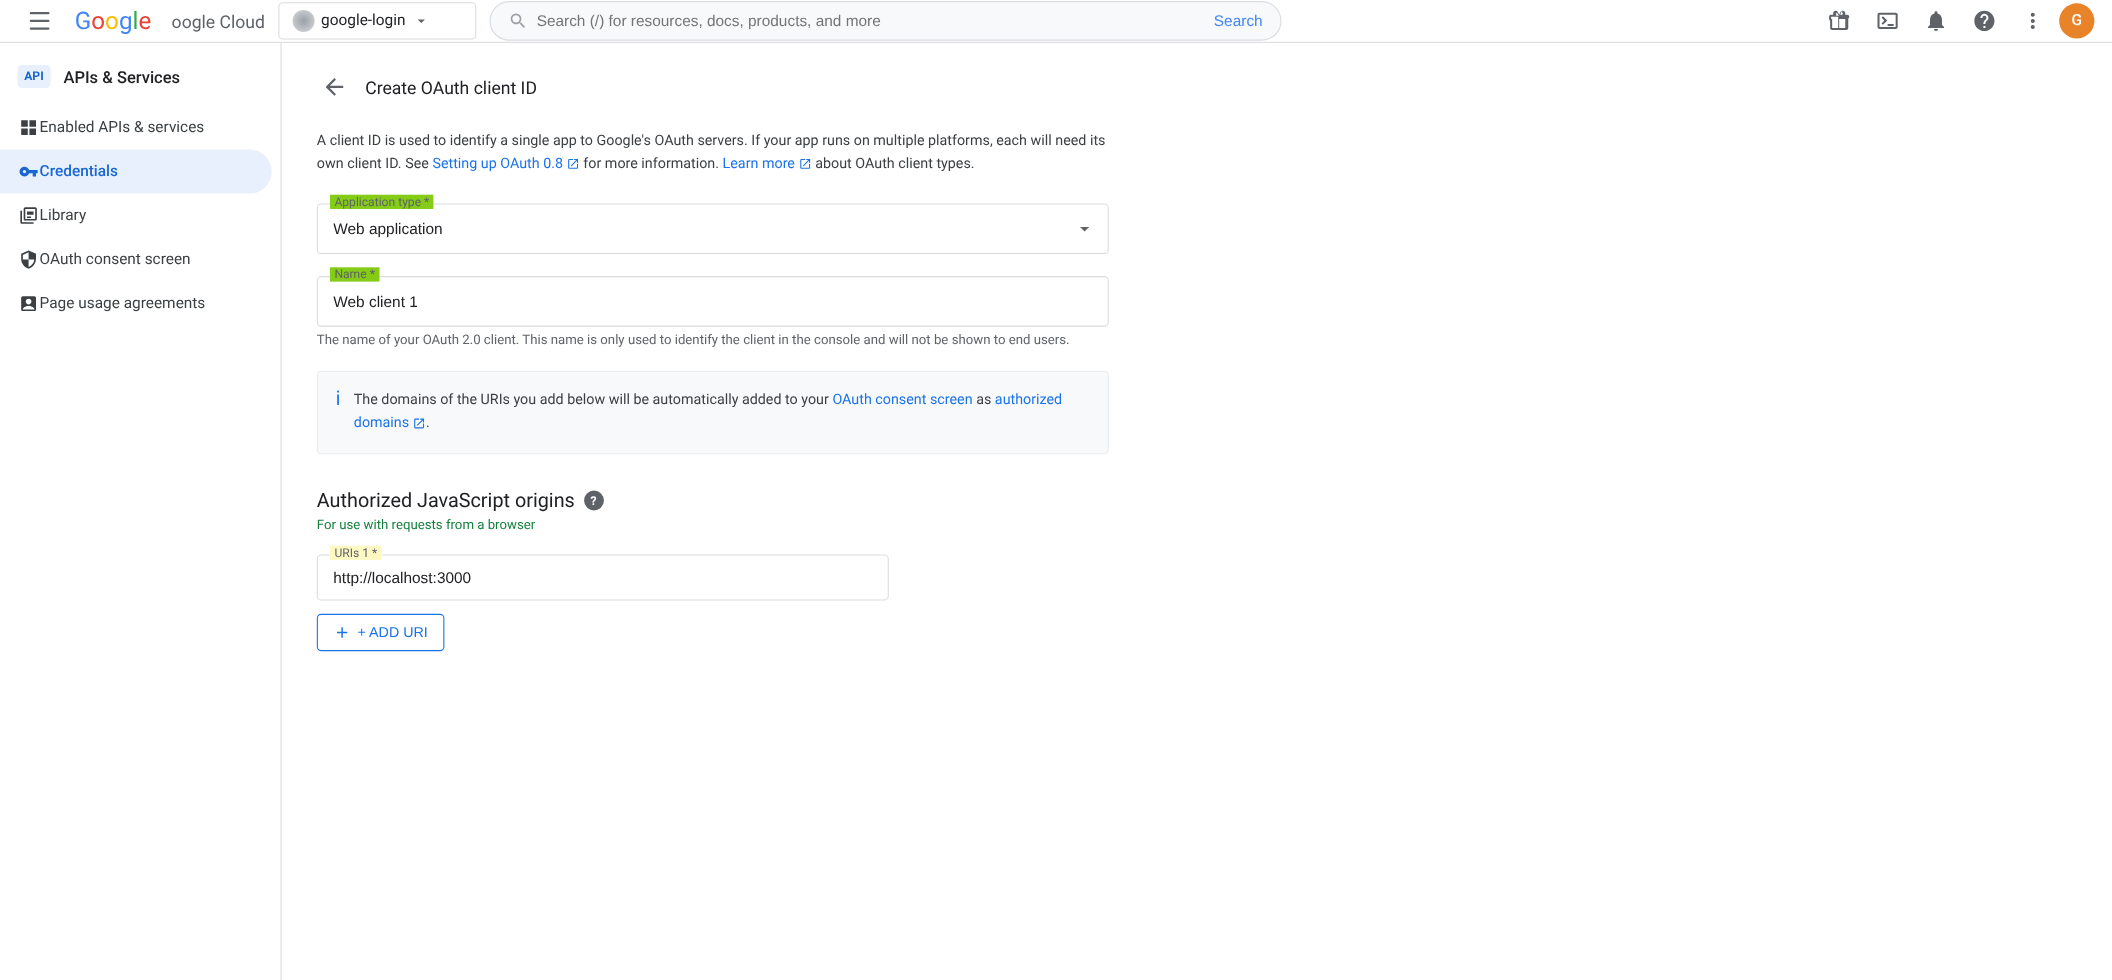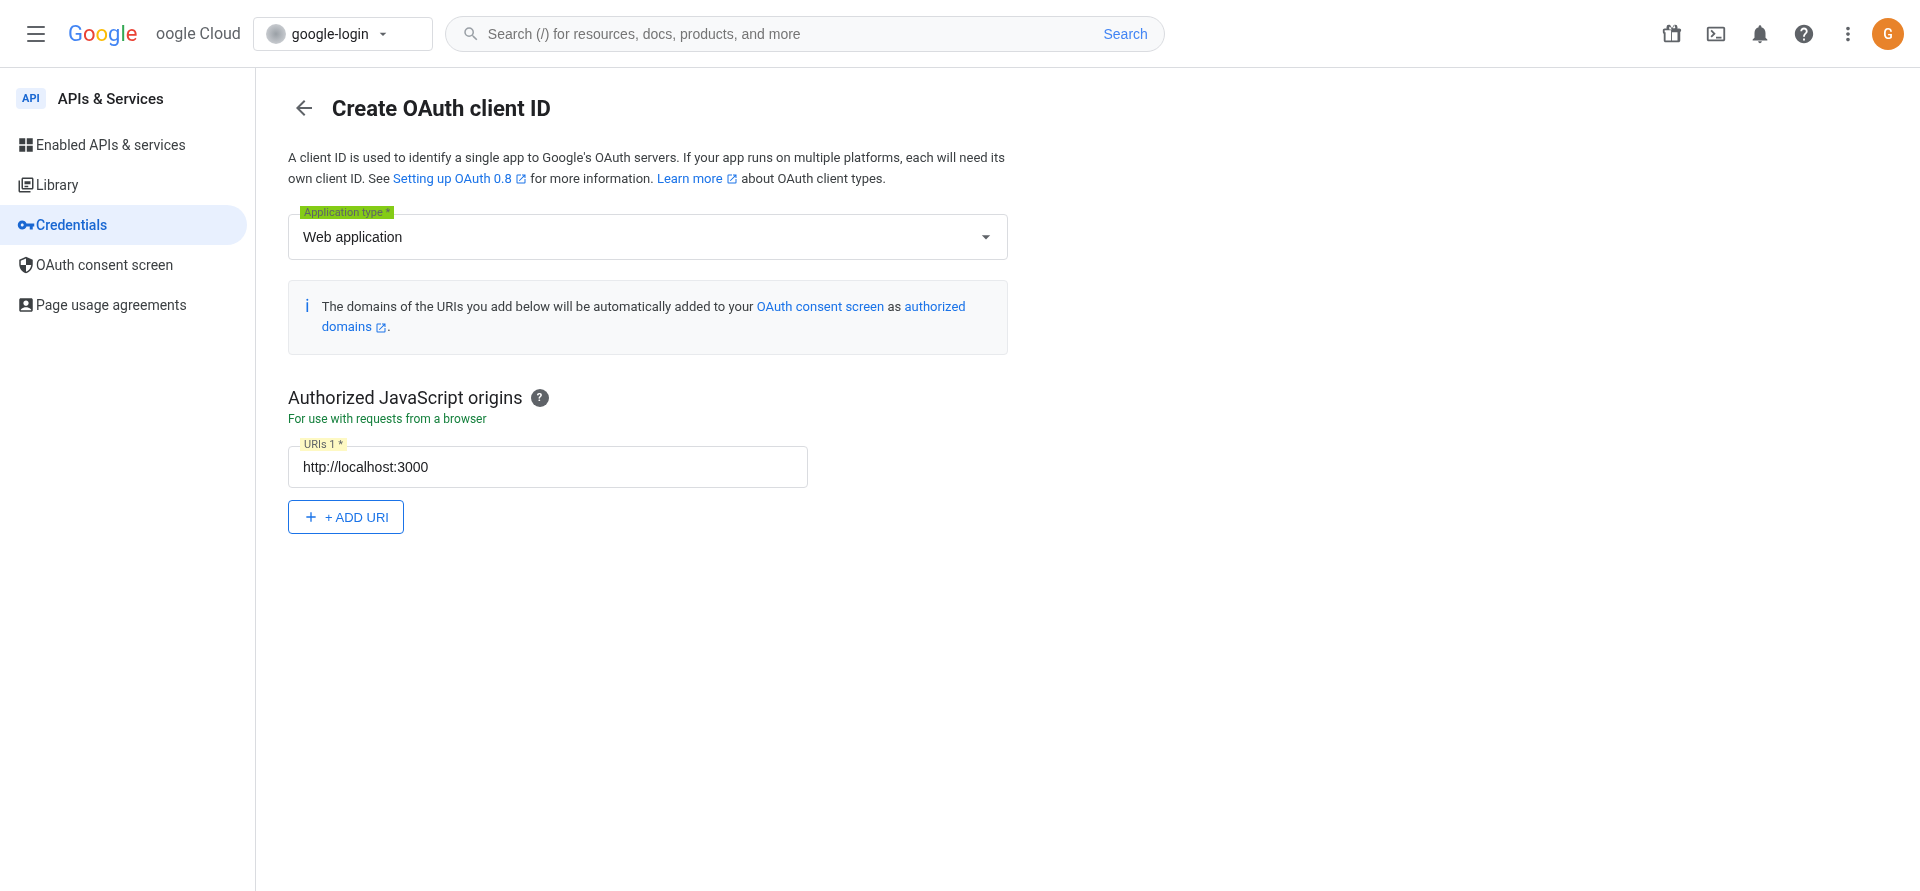--- a/index.html
+++ b/index.html
@@ -2,21 +2,21 @@
 <html><head>
   <meta charset="utf-8">
   <style>
     * { box-sizing: border-box; margin: 0; padding: 0; }
     body { font-family: 'Google Sans', Roboto, Arial, sans-serif; font-size: 14px; color: #202124; background: #fff; height: 891px; overflow: hidden; display: flex; flex-direction: column; }
 
     
     .header {
       display: flex;
       align-items: center;
-      height: 68px;
+      height: 39px;
       padding: 0 16px;
       border-bottom: 1px solid #dadce0;
       flex-shrink: 0;
       gap: 12px;
     }
     .header-left { display: flex; align-items: center; gap: 12px; }
     .hamburger-icon { width: 24px; height: 24px; display: flex; flex-direction: column; justify-content: space-around; cursor: pointer; flex-shrink: 0; }
     .hamburger-icon span { display: block; height: 2px; background: #5f6368; border-radius: 1px; }
     .google-cloud-logo { display: flex; align-items: center; gap: 6px; text-decoration: none; }
 
@@ -73,21 +73,21 @@
       padding: 10px 16px; cursor: pointer; color: #3c4043;
       font-size: 14px; border-radius: 0 24px 24px 0; margin-right: 8px;
     }
     .sidebar-item.active { background: #e8f0fe; color: #1967d2; font-weight: 500; }
     .sidebar-item-icon { width: 20px; height: 20px; display: flex; align-items: center; justify-content: center; flex-shrink: 0; }
 
     
     .content { flex: 1; overflow-y: auto; padding: 24px 32px; }
     .page-header { display: flex; align-items: center; gap: 12px; margin-bottom: 24px; }
     .back-btn { background: none; border: none; cursor: pointer; color: #5f6368; padding: 4px; border-radius: 50%; display: flex; align-items: center; justify-content: center; }
-    .page-title { font-size: 22px; font-weight: 700; color: #202124; }
+    .page-title { font-size: 16px; font-weight: 400; color: #202124; }
 
     .description { font-size: 13px; color: #3c4043; line-height: 1.6; margin-bottom: 24px; max-width: 720px; }
     .description a { color: #1a73e8; text-decoration: none; }
 
     .form-section { max-width: 720px; }
 
     .form-group { margin-bottom: 20px; position: relative; }
     .floating-label {
       position: absolute; top: -8px; left: 12px;
       background: #84cc16; padding: 0 4px;
@@ -226,35 +226,35 @@
     </div>
     <ul class="sidebar-nav">
       <li class="sidebar-item">
         <span class="sidebar-item-icon">
           <svg width="18" height="18" viewBox="0 0 24 24" fill="currentColor">
               <path d="M3 3h8v8H3zm10 0h8v8h-8zM3 13h8v8H3zm10 0h8v8h-8z"></path>
             </svg>
         </span>
         <span>Enabled APIs &amp; services</span>
       </li>
+      <li class="sidebar-item active">
+        <span class="sidebar-item-icon">
+          <svg width="18" height="18" viewBox="0 0 24 24" fill="currentColor">
+              <path d="M12.65 10C11.83 7.67 9.61 6 7 6c-3.31 0-6 2.69-6 6s2.69 6 6 6c2.61 0 4.83-1.67 5.65-4H17v4h4v-4h2v-4H12.65zM7 14c-1.1 0-2-.9-2-2s.9-2 2-2 2 .9 2 2-.9 2-2 2z"></path>
+            </svg>
+        </span>
+        <span>Credentials</span>
+      </li>
       <li class="sidebar-item">
         <span class="sidebar-item-icon">
           <svg width="18" height="18" viewBox="0 0 24 24" fill="currentColor">
               <path d="M4 6H2v14c0 1.1.9 2 2 2h14v-2H4V6zm16-4H8c-1.1 0-2 .9-2 2v12c0 1.1.9 2 2 2h12c1.1 0 2-.9 2-2V4c0-1.1-.9-2-2-2zm0 14H8V4h12v12zm-2-9H10V9h8V7zm0 4H10v-2h8v2zm-3 4H10v-2h5v2z"></path>
             </svg>
         </span>
         <span>Library</span>
-      </li>
-      <li class="sidebar-item active">
-        <span class="sidebar-item-icon">
-          <svg width="18" height="18" viewBox="0 0 24 24" fill="currentColor">
-              <path d="M12.65 10C11.83 7.67 9.61 6 7 6c-3.31 0-6 2.69-6 6s2.69 6 6 6c2.61 0 4.83-1.67 5.65-4H17v4h4v-4h2v-4H12.65zM7 14c-1.1 0-2-.9-2-2s.9-2 2-2 2 .9 2 2-.9 2-2 2z"></path>
-            </svg>
-        </span>
-        <span>Credentials</span>
       </li>
       <li class="sidebar-item">
         <span class="sidebar-item-icon">
           <svg width="18" height="18" viewBox="0 0 24 24" fill="currentColor">
               <path d="M12 1L3 5v6c0 5.55 3.84 10.74 9 12 5.16-1.26 9-6.45 9-12V5l-9-4zm0 10.99h7c-.53 4.12-3.28 7.79-7 8.94V12H5V6.3l7-3.11v8.8z"></path>
             </svg>
         </span>
         <span>OAuth consent screen</span>
       </li>
       <li class="sidebar-item">
@@ -293,20 +293,25 @@
         <div class="select-wrapper">
           <select class="form-select">
             <option>Web application</option>
           </select>
           <svg class="select-chevron" width="20" height="20" viewBox="0 0 24 24">
               <path d="M7 10l5 5 5-5z" fill="#5f6368"></path>
             </svg>
         </div>
       </div>
 
+      <div class="form-group">
+        <span class="floating-label">Name *</span>
+        <input type="text" class="form-input" value="Web client 1" style="">
+        <p class="input-hint">The name of your OAuth 2.0 client. This name is only used to identify the client in the console and will not be shown to end users.</p>
+      </div>
 
       <div class="info-box">
         <span style="color:#1a73e8; font-size:18px; line-height:1;">ℹ</span>
         <p class="info-text">
           <span>The domains of the URIs you add below will be automatically added to your </span><a href="#"><span>OAuth consent screen</span></a><span> as </span><a href="#"><span>authorized domains</span> <svg width="12" height="12" viewBox="0 0 24 24" fill="#1a73e8" style="vertical-align:middle">
                 <path d="M19 19H5V5h7V3H5a2 2 0 0 0-2 2v14a2 2 0 0 0 2 2h14a2 2 0 0 0 2-2v-7h-2v7zM14 3v2h3.59l-9.83 9.83 1.41 1.41L19 6.41V10h2V3h-7z"></path>
               </svg></a><span>.</span>
         </p>
       </div>
 

